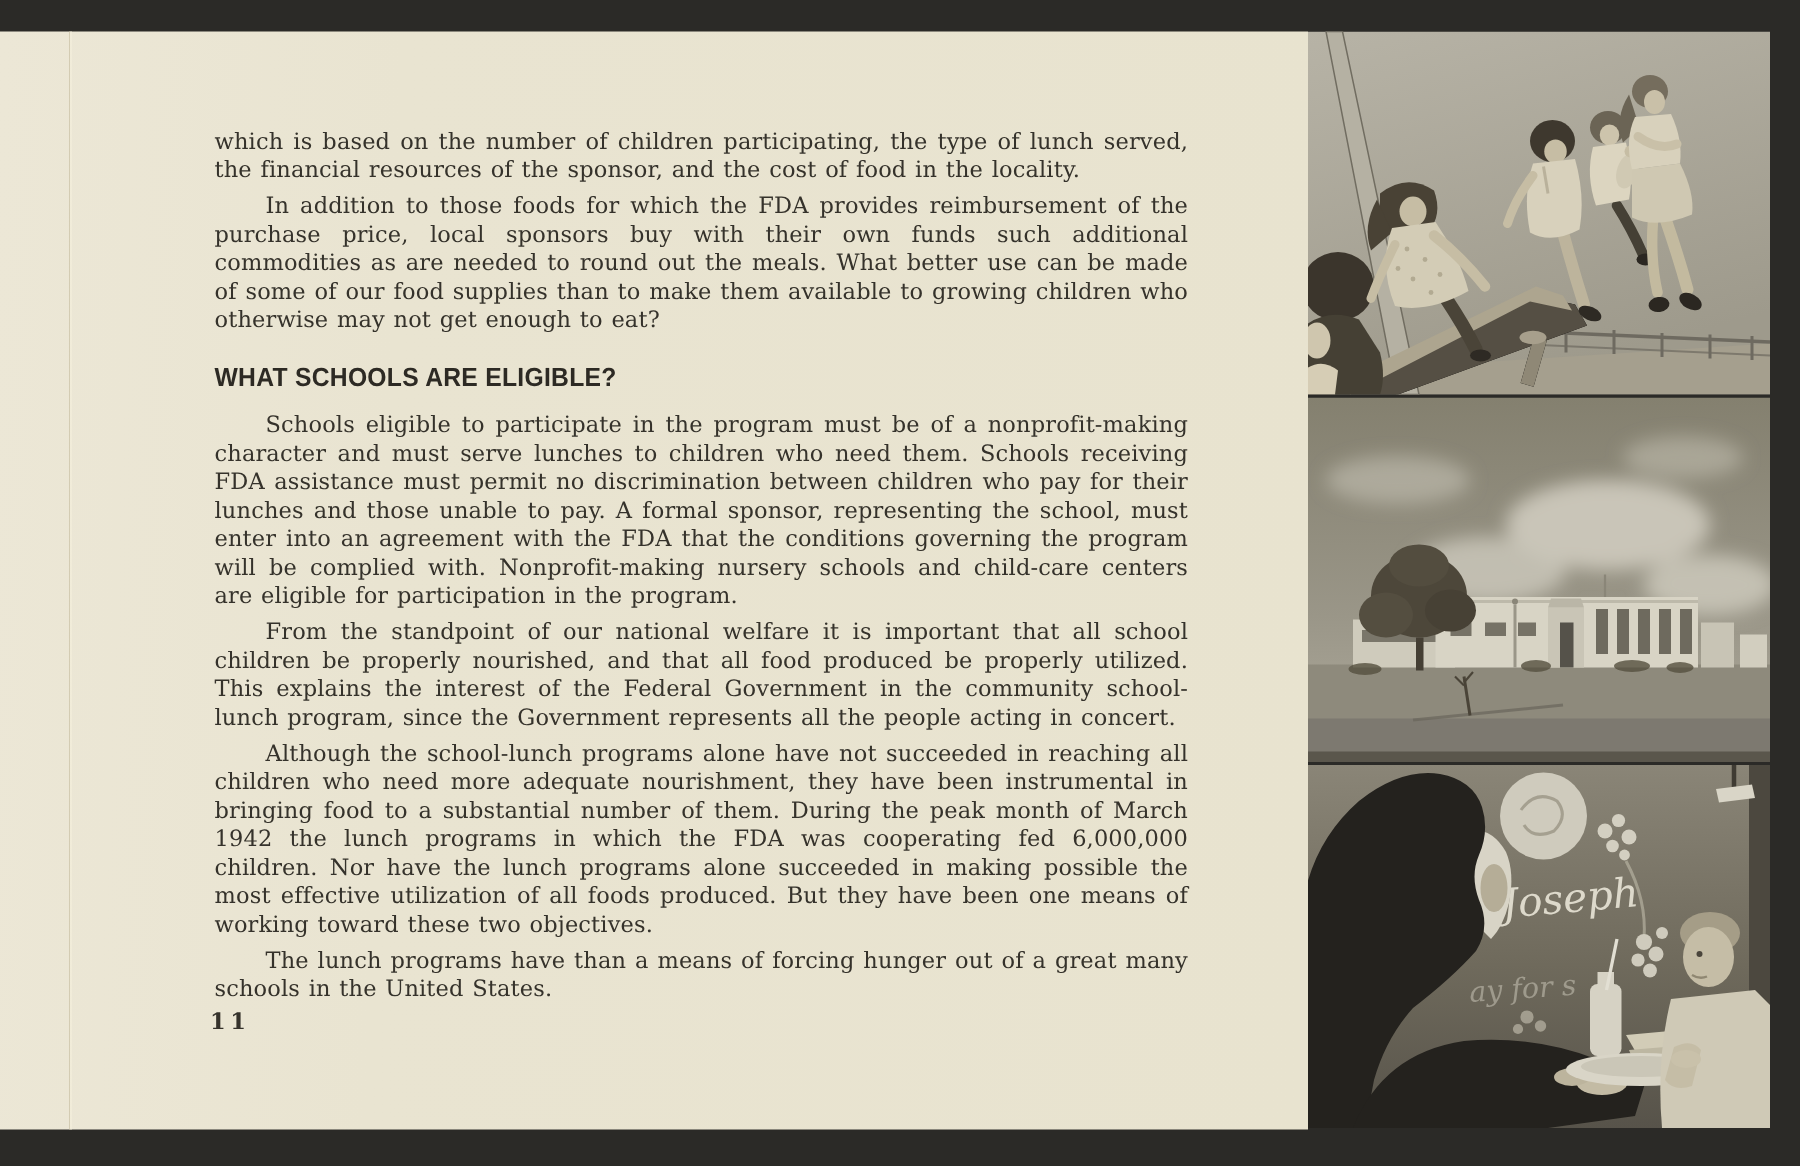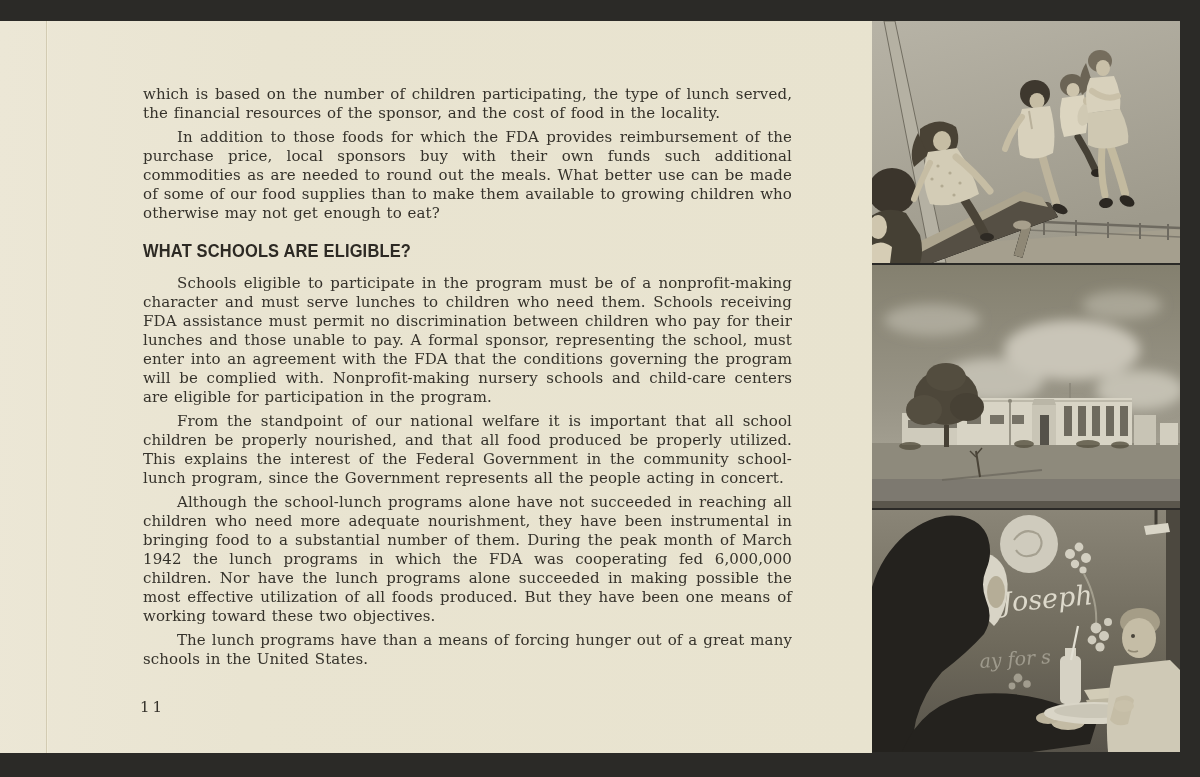--- a/index.html
+++ b/index.html
@@ -50,24 +50,25 @@
     font-size: 17.5px;
     letter-spacing: .2px;
     color: #2d2a24;
     transform: scaleX(.94);
     transform-origin: left center;
     margin-top: 18px;
     margin-bottom: 12px;
   }
   .page-number {
     position: absolute;
-    left: 140px; top: 677px;
+    left: 140px; top: 651px;
     font-size: 15px;
     letter-spacing: 3px;
     color: #35322b;
+    font-weight: bold;
   }
   
   .photos {
     position: absolute;
     left: 872px; top: 21px;
     width: 308px; height: 731px;
   }
   .photo {
     position: absolute;
     left: 0;

